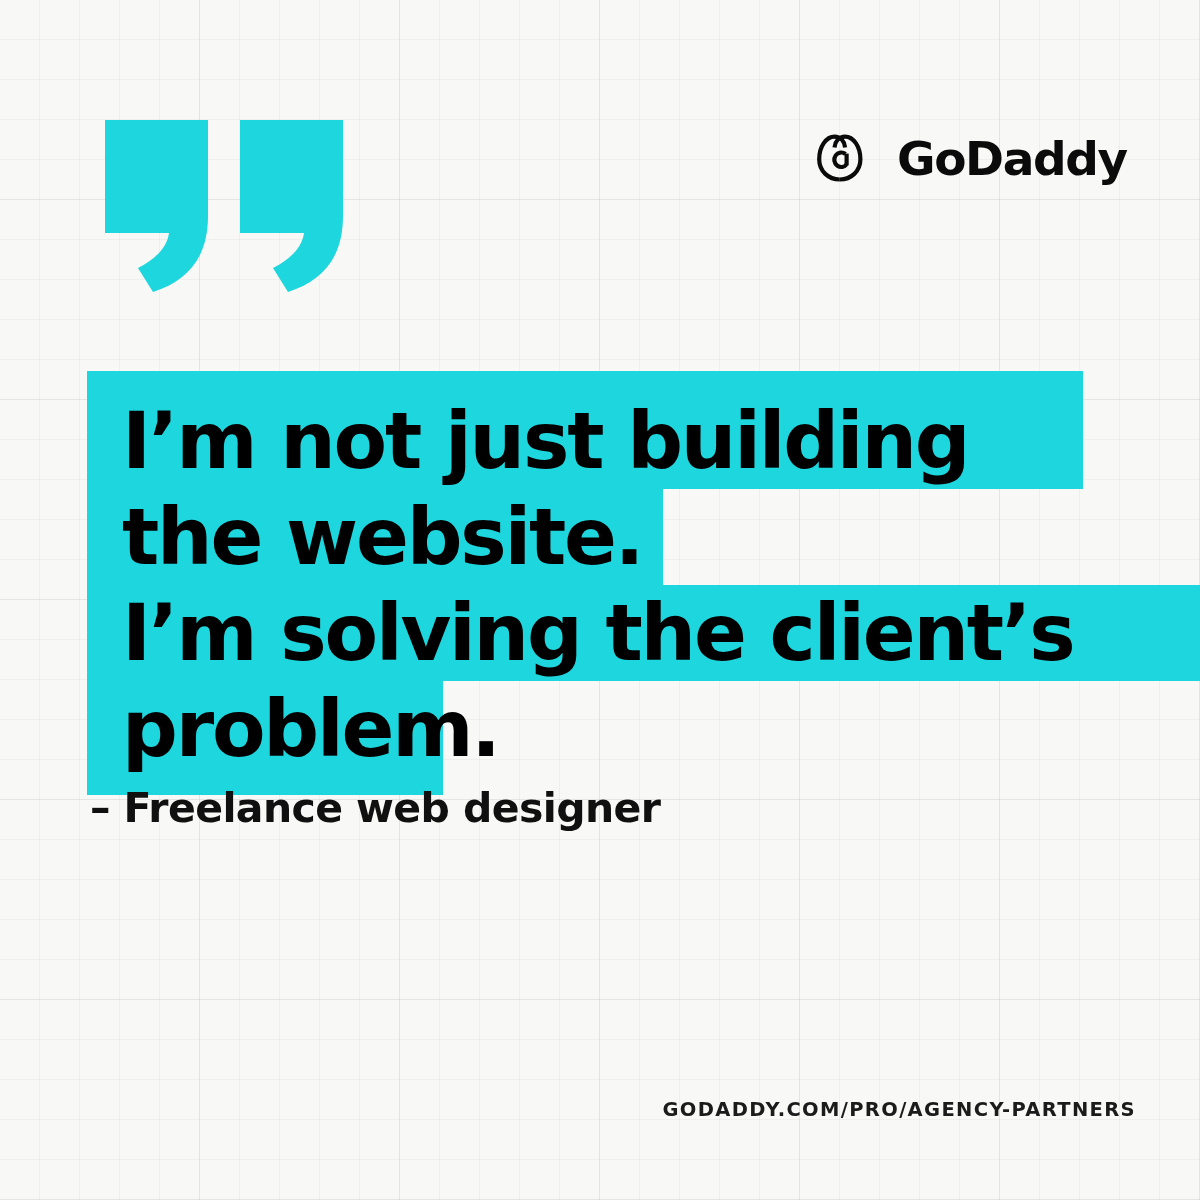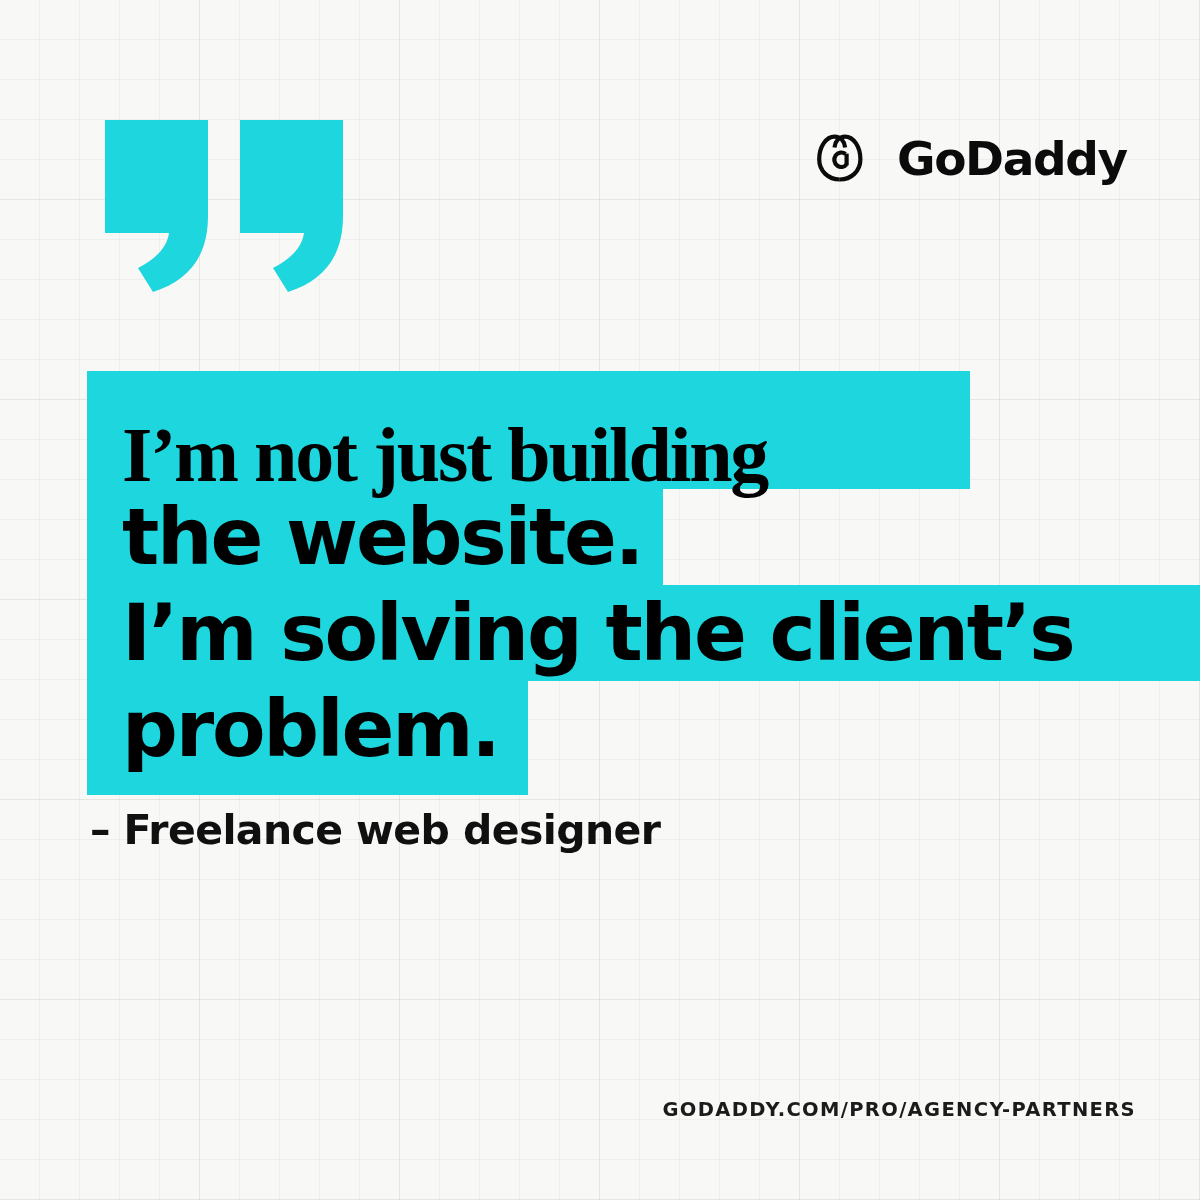--- a/index.html
+++ b/index.html
@@ -64,29 +64,29 @@
     color:#000000;
     font-family:"DejaVu Sans", sans-serif;
     font-weight:700;
     font-size:78px;
     line-height:96px;
     letter-spacing:-2.2px;
     white-space:nowrap;
     padding:0 0 0 35px;
     height:96px;
   }
-  .qline.l1 { width:883px; padding-top:36px; height:118px;font-family:Liberation Serif, serif; }
+  .qline.l1 { width:996px; padding-top:22px; height:118px; }
   .qline.l2 { width:576px; }
   .qline.l3 { width:1186px; }
-  .qline.l4 { width:441px; height:114px; }
+  .qline.l4 { width:356px; height:114px; }
 
   
   .attribution {
     position:absolute;
-    left:90px; top:806px;
+    left:90px; top:784px;
     font-family:"DejaVu Sans", sans-serif;
     font-weight:700;
     font-size:41px;
     letter-spacing:-0.6px;
     color:#101010;
     white-space:nowrap;
   }
 
   
   .footer-url {

